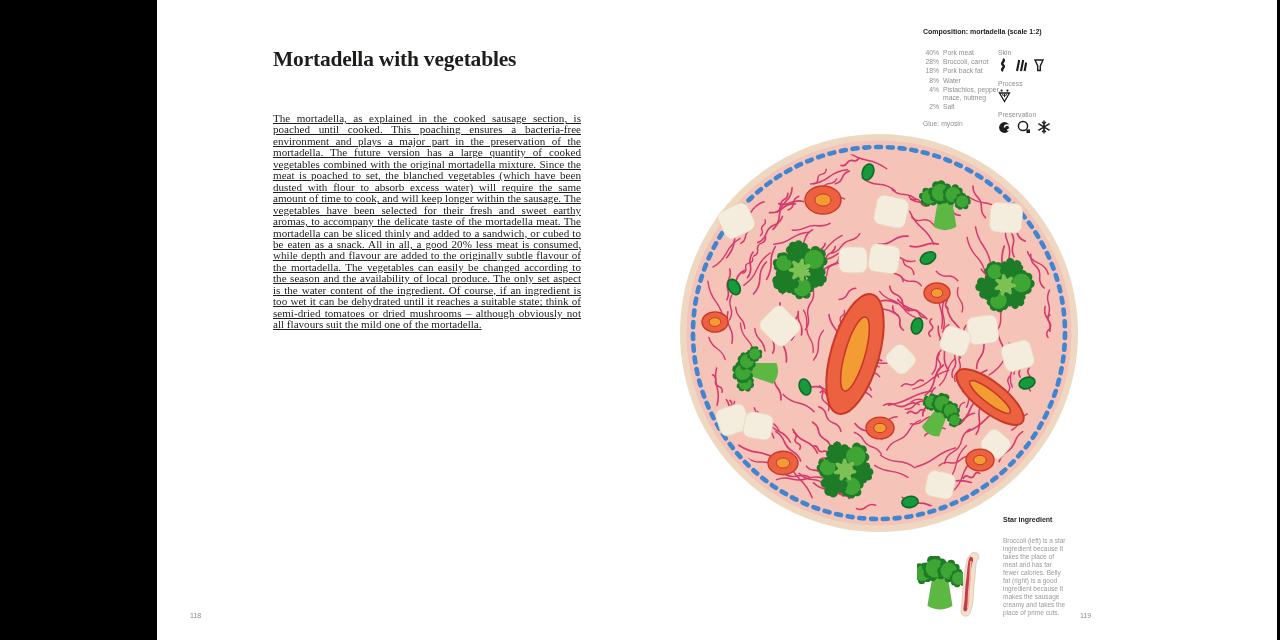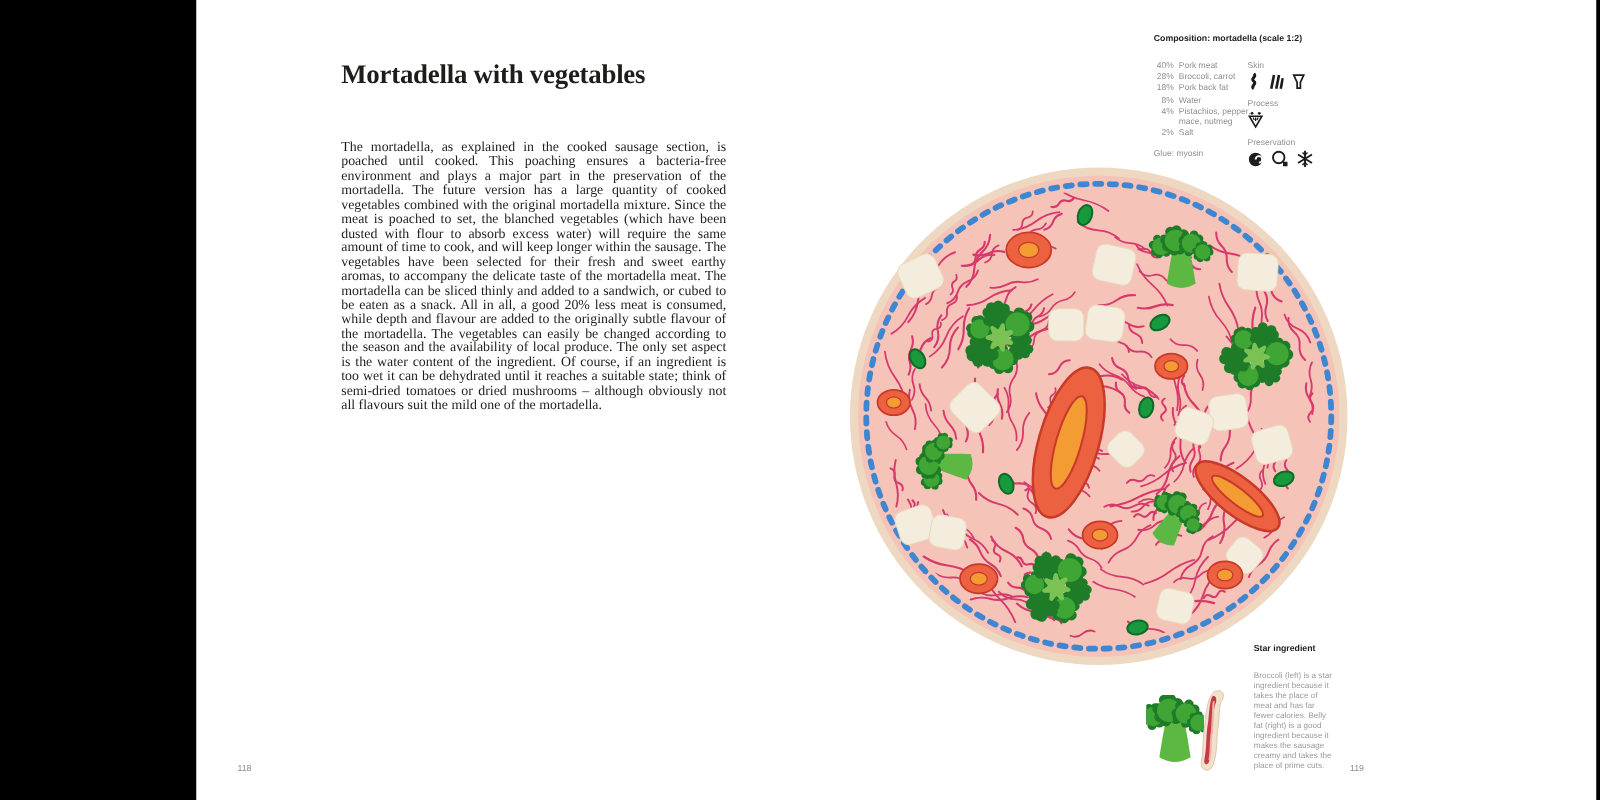--- a/index.html
+++ b/index.html
@@ -6,21 +6,21 @@
   body{width:1280px;height:640px;background:#000;position:relative;overflow:hidden;
        font-family:"Liberation Sans",sans-serif;}
   .spread{position:absolute;left:157px;top:0;width:1120px;height:640px;background:#fff;}
 
   
   .title{position:absolute;left:116px;top:33px;width:420px;
          font-family:"Liberation Serif","DejaVu Serif",serif;
          font-size:21.5px;font-weight:bold;letter-spacing:-0.2px;color:#1d1d1b;}
   .body-text{position:absolute;left:116px;top:113px;width:308px;
              font-family:"Liberation Serif","DejaVu Serif",serif;
-             font-size:11.1px;line-height:11.45px;text-align:justify;color:#1d1d1b;}
+             font-size:11.1px;line-height:11.45px;text-align:justify;color:#1d1d1b;text-decoration:underline;}
   .pagenum{position:absolute;top:612px;font-size:7px;color:#8b8b89;}
   .pagenum.left{left:33px;} .pagenum.right{left:923px;}
 
   
   .comp{position:absolute;left:766px;top:28px;width:160px;font-size:6.8px;color:#8f8f8d;}
   .comp-head{font-size:7px;font-weight:bold;color:#1d1d1b;margin-bottom:14px;}
   .c-row{display:flex;margin-bottom:1.2px;line-height:8px;}
   .c-pct{width:16px;text-align:right;margin-right:4px;flex:none;}
   .c-lbl{width:70px;}
   .glue{margin-top:9px;}

